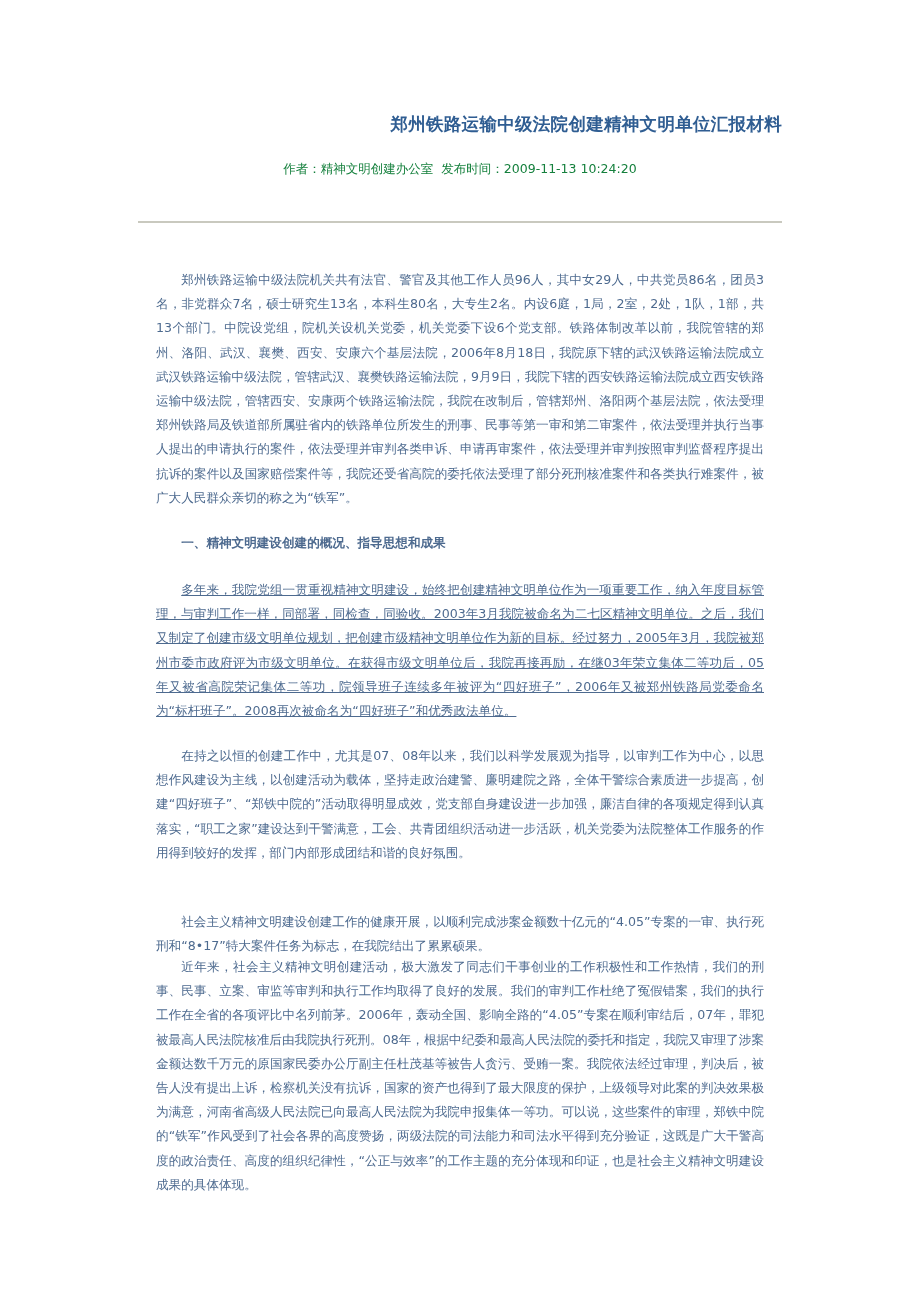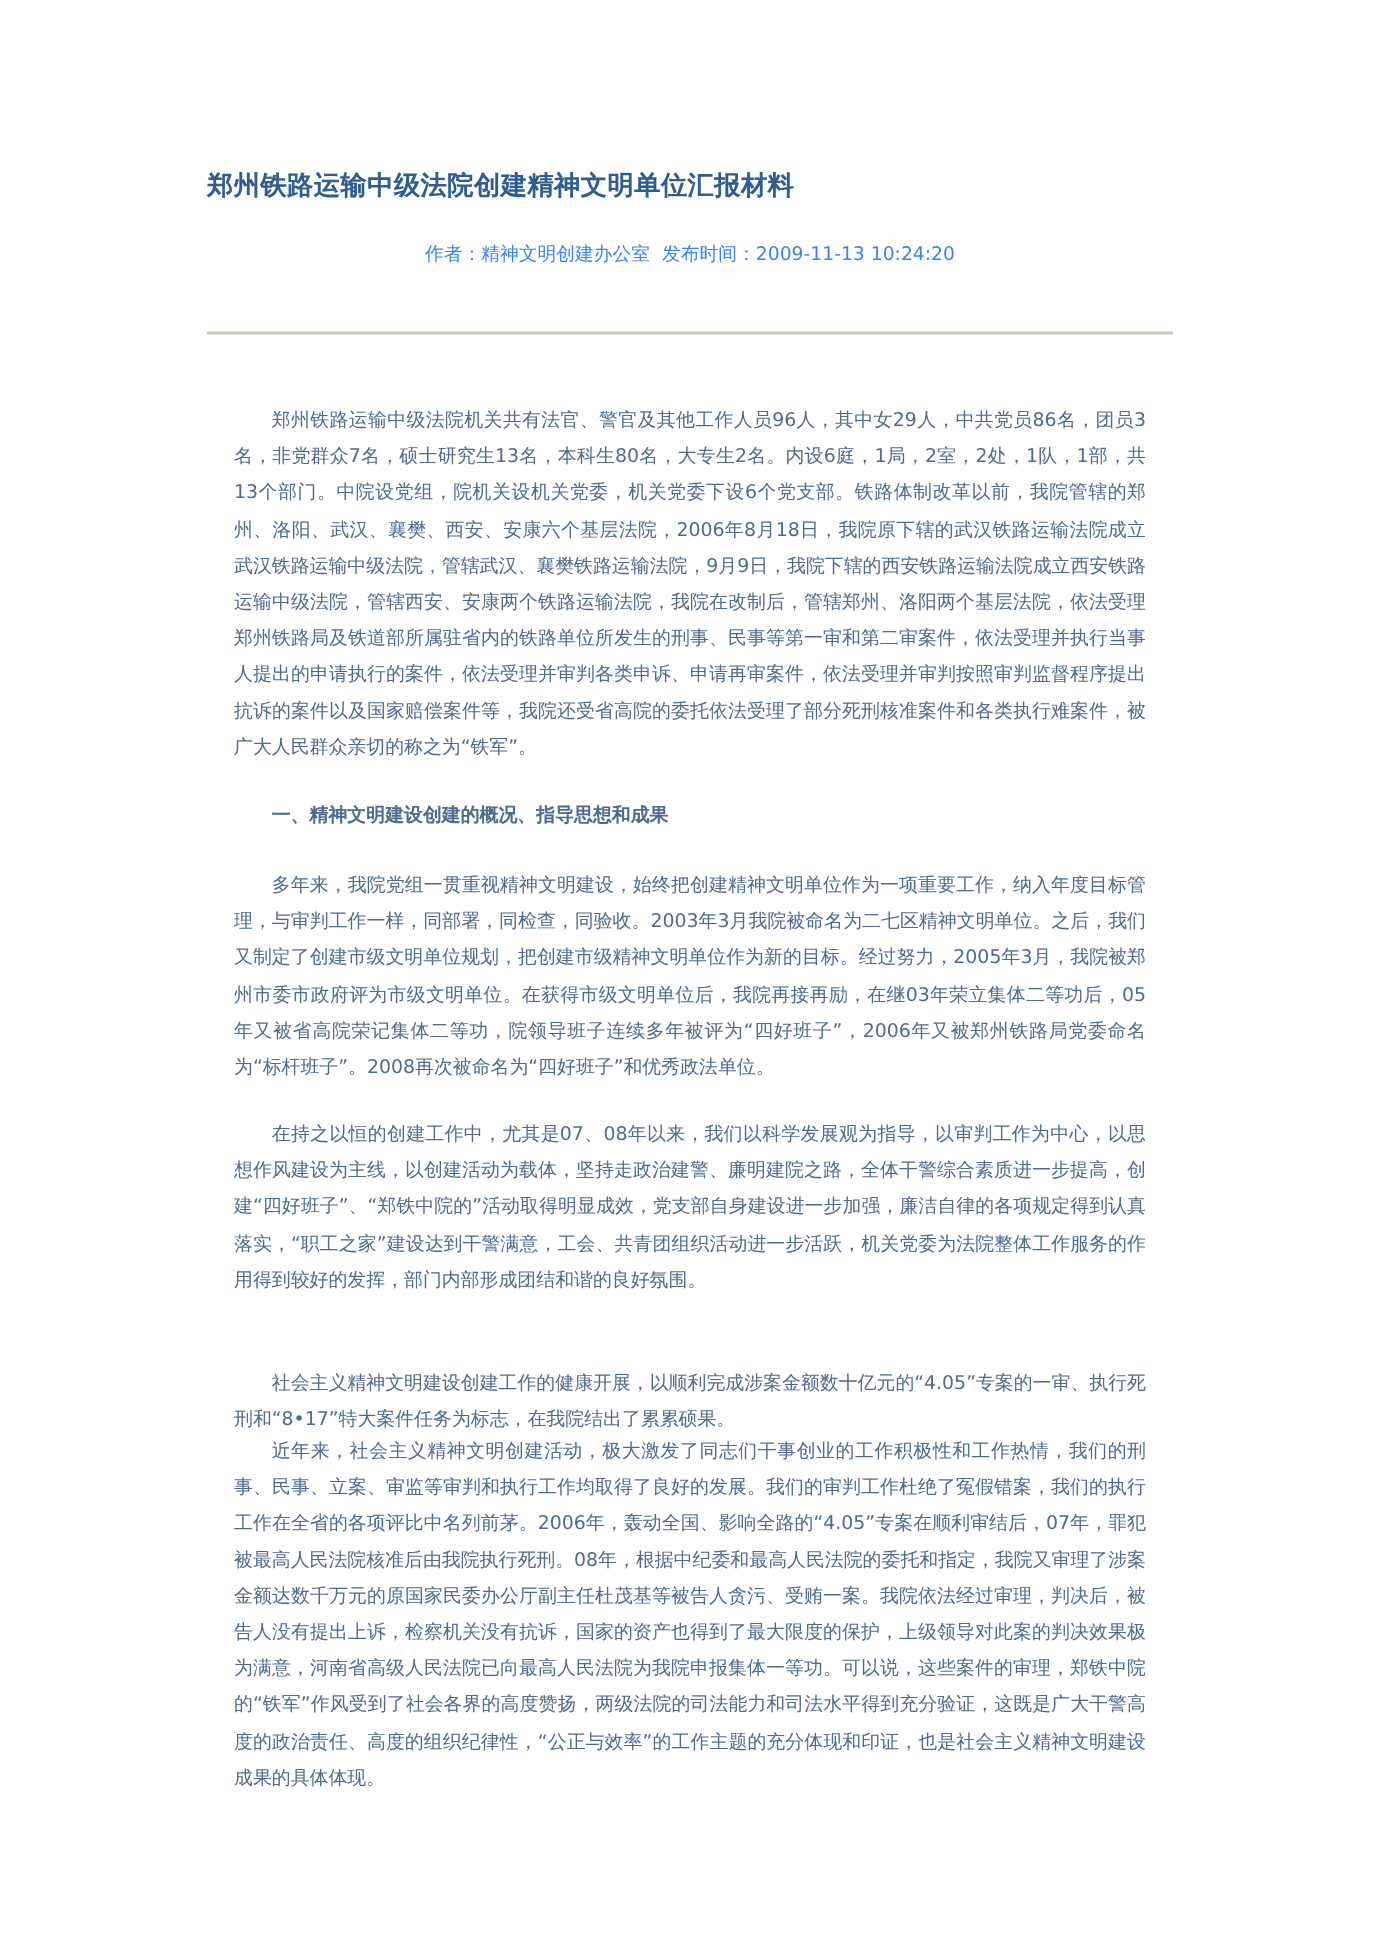--- a/index.html
+++ b/index.html
@@ -18,36 +18,36 @@
       position: absolute;
       left: 138px;
       top: 0;
       width: 644px;
     }
     .title {
       position: absolute;
       top: 112px;
       left: 0;
       width: 644px;
-      text-align: left;
+      text-align: right;
       font-size: 17.5px;
       font-weight: bold;
       color: #2f5d92;
       letter-spacing: 0.3px;
       line-height: 24px;
       white-space: nowrap;
     }
     .meta {
       position: absolute;
       top: 160px;
       left: 0;
       width: 644px;
       text-align: center;
       font-size: 12.5px;
-      color: #3b82f6;
+      color: #15803d;
       line-height: 18px;
       white-space: nowrap;
     }
     .meta .sep { display: inline-block; width: 8px; }
     .divider {
       position: absolute;
       top: 221px;
       left: 0;
       width: 644px;
       height: 0;
@@ -58,21 +58,21 @@
       left: 0;
       width: 644px;
       font-size: 12.6px;
       color: #4d6a8f;
       line-height: 24.2px;
       text-align: justify;
     }
     .para { margin: 18px; text-indent: 2em; }
     #p1 { top: 250px; }
     #h1 { top: 513px; font-weight: bold; }
-    #p2 { top: 560px; }
+    #p2 { top: 560px; text-decoration: underline; }
     #p3 { top: 726px; }
     #p4 { top: 892px; }
     #p5 { top: 937px; }
   </style>
 </head>
 <body>
 
 <div class="page">
   <div class="title">郑州铁路运输中级法院创建精神文明单位汇报材料</div>
 

